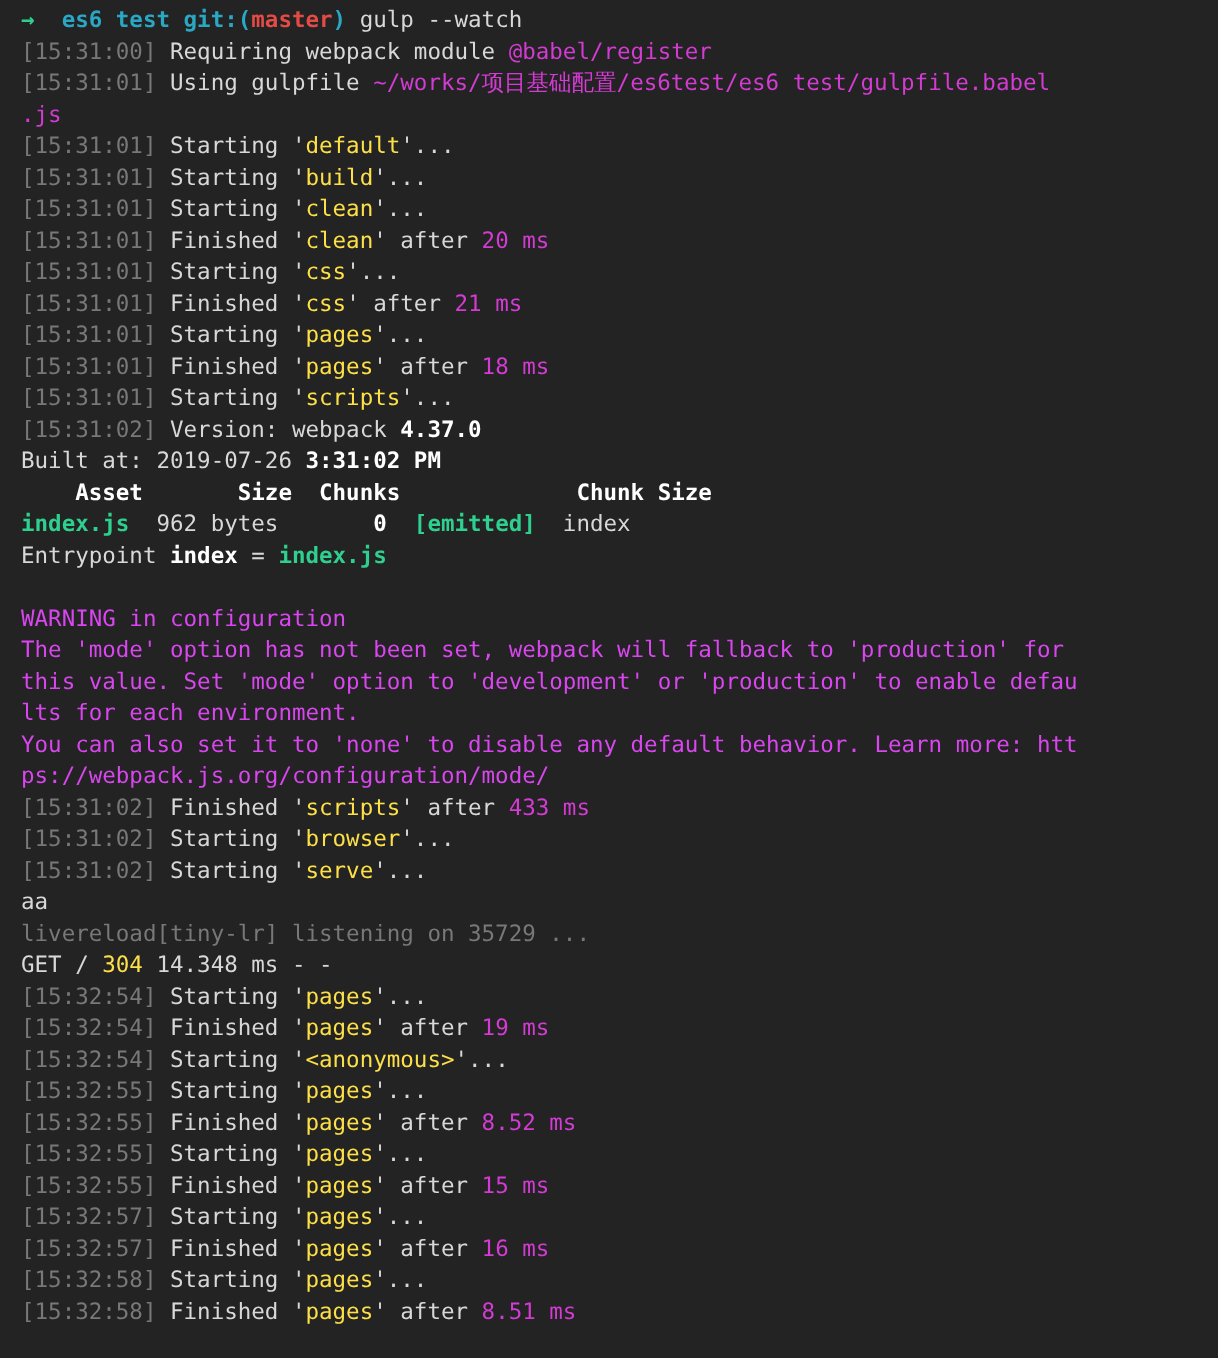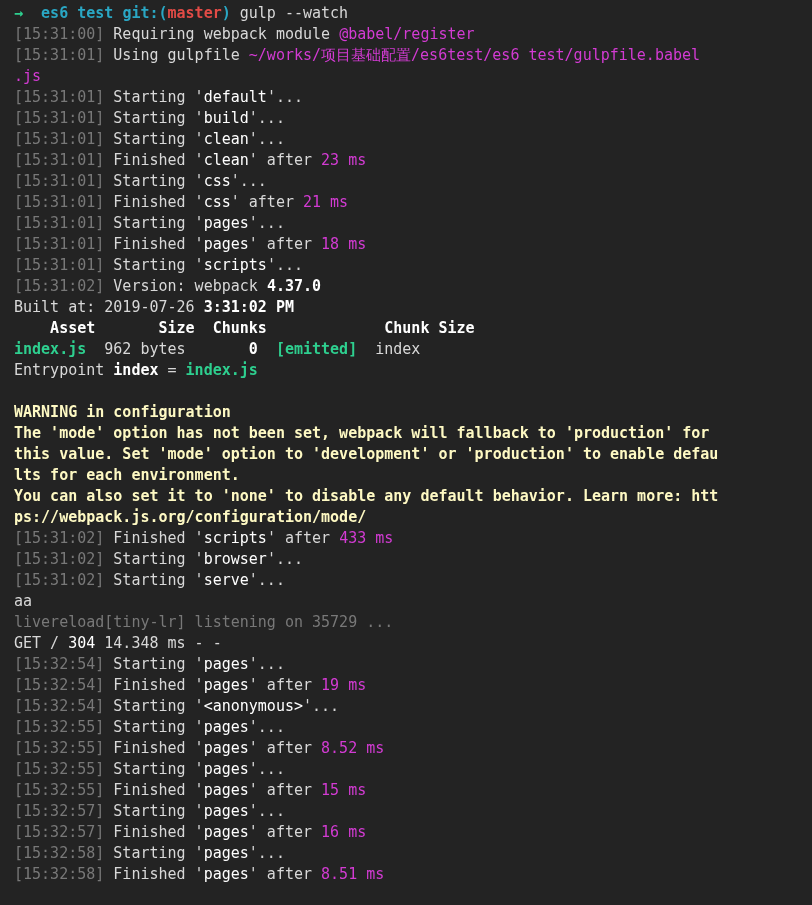--- a/index.html
+++ b/index.html
@@ -23,42 +23,42 @@
     -webkit-font-smoothing: antialiased;
   }
   .line {
     white-space: pre;
     height: 21px;
     line-height: 21px;
   }
   
   .c-default  { color: #d8d8d8; }
   .c-dim      { color: #787878; }
-  .c-cyan     { color: #ffffff; text-align: center; }
+  .c-cyan     { color: #fde047; text-align: center; }
   .c-cyan-b   { color: #2aa7c4; font-weight: bold; }
   .c-magenta  { color: #d33bd3; }
   .c-green    { color: #2ecf8f; font-weight: bold; }
   .c-red      { color: #e24b46; font-weight: bold; }
-  .c-yellow   { color: #fef9c3; font-weight: bold; }
+  .c-yellow   { color: #d946ef; font-weight: normal; }
   .c-white-b  { color: #ffffff; font-weight: bold; }
   .c-arrow    { color: #2ecf8f; font-weight: bold; }
 </style>
 </head>
 <body>
 
 <div id="terminal">
   <div id="output">
       <div class="line"><span class="c-arrow">→ </span><span class="c-cyan-b"> es6 test </span><span class="c-cyan-b">git:(</span><span class="c-red">master</span><span class="c-cyan-b">)</span><span class="c-default"> gulp --watch</span></div>
       <div class="line"><span class="c-dim">[15:31:00]</span><span class="c-default"> Requiring webpack module </span><span class="c-magenta">@babel/register</span></div>
       <div class="line"><span class="c-dim">[15:31:01]</span><span class="c-default"> Using gulpfile </span><span class="c-magenta">~/works/项目基础配置/es6test/es6 test/gulpfile.babel</span></div>
       <div class="line"><span class="c-magenta">.js</span></div>
       <div class="line"><span class="c-dim">[15:31:01]</span><span class="c-default"> Starting '</span><span class="c-cyan">default</span><span class="c-default">'...</span></div>
       <div class="line"><span class="c-dim">[15:31:01]</span><span class="c-default"> Starting '</span><span class="c-cyan">build</span><span class="c-default">'...</span></div>
       <div class="line"><span class="c-dim">[15:31:01]</span><span class="c-default"> Starting '</span><span class="c-cyan">clean</span><span class="c-default">'...</span></div>
-      <div class="line"><span class="c-dim">[15:31:01]</span><span class="c-default"> Finished '</span><span class="c-cyan">clean</span><span class="c-default">' after </span><span class="c-magenta">23 ms</span></div>
+      <div class="line"><span class="c-dim">[15:31:01]</span><span class="c-default"> Finished '</span><span class="c-cyan">clean</span><span class="c-default">' after </span><span class="c-magenta">20 ms</span></div>
       <div class="line"><span class="c-dim">[15:31:01]</span><span class="c-default"> Starting '</span><span class="c-cyan">css</span><span class="c-default">'...</span></div>
       <div class="line"><span class="c-dim">[15:31:01]</span><span class="c-default"> Finished '</span><span class="c-cyan">css</span><span class="c-default">' after </span><span class="c-magenta">21 ms</span></div>
       <div class="line"><span class="c-dim">[15:31:01]</span><span class="c-default"> Starting '</span><span class="c-cyan">pages</span><span class="c-default">'...</span></div>
       <div class="line"><span class="c-dim">[15:31:01]</span><span class="c-default"> Finished '</span><span class="c-cyan">pages</span><span class="c-default">' after </span><span class="c-magenta">18 ms</span></div>
       <div class="line"><span class="c-dim">[15:31:01]</span><span class="c-default"> Starting '</span><span class="c-cyan">scripts</span><span class="c-default">'...</span></div>
       <div class="line"><span class="c-dim">[15:31:02]</span><span class="c-default"> Version: webpack </span><span class="c-white-b">4.37.0</span></div>
       <div class="line"><span class="c-default">Built at: 2019-07-26 </span><span class="c-white-b">3:31:02 PM</span></div>
       <div class="line"><span class="c-white-b">    Asset       Size  Chunks</span><span class="c-default">             </span><span class="c-white-b">Chunk Size</span></div>
       <div class="line"><span class="c-green">index.js</span><span class="c-default">  962 bytes       </span><span class="c-white-b">0</span><span class="c-default">  </span><span class="c-green">[emitted]</span><span class="c-default">  index</span></div>
       <div class="line"><span class="c-default">Entrypoint </span><span class="c-white-b">index</span><span class="c-default"> = </span><span class="c-green">index.js</span></div>

